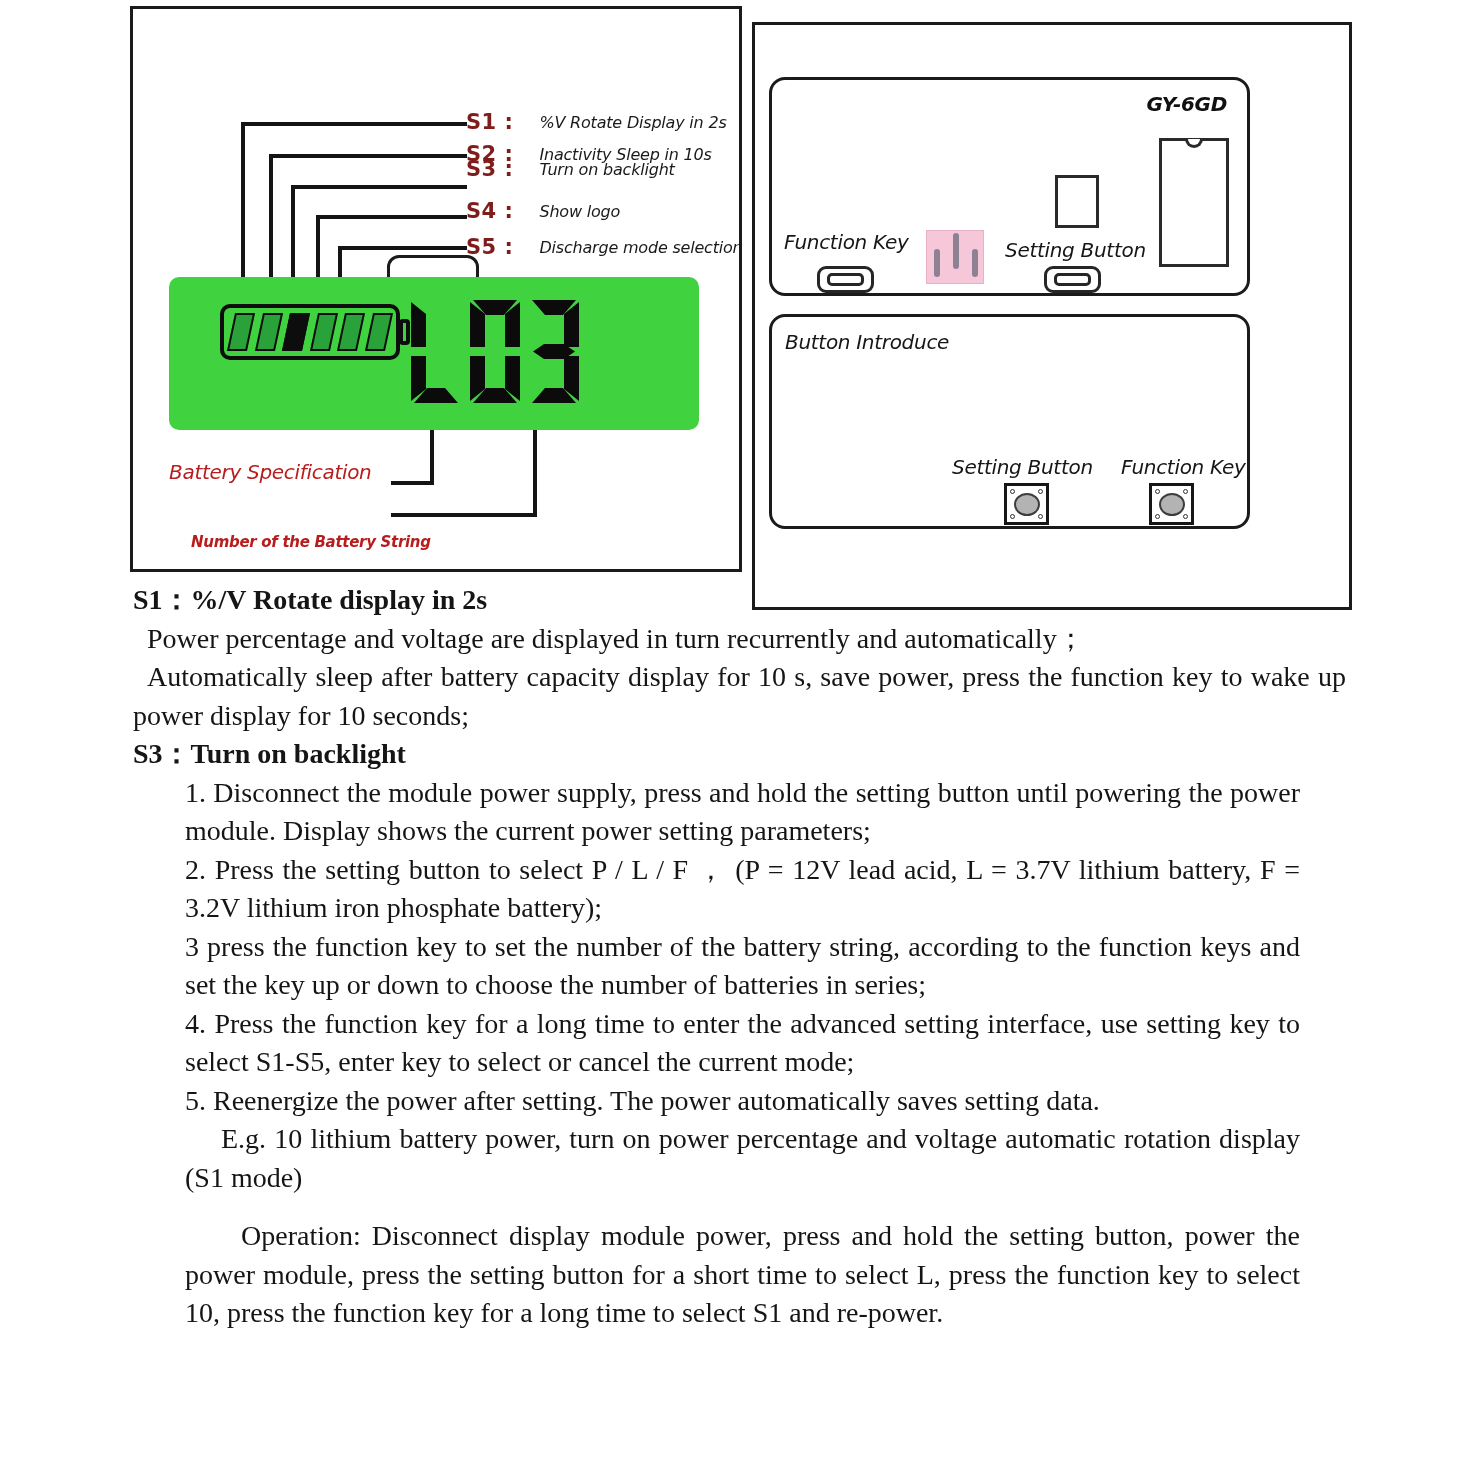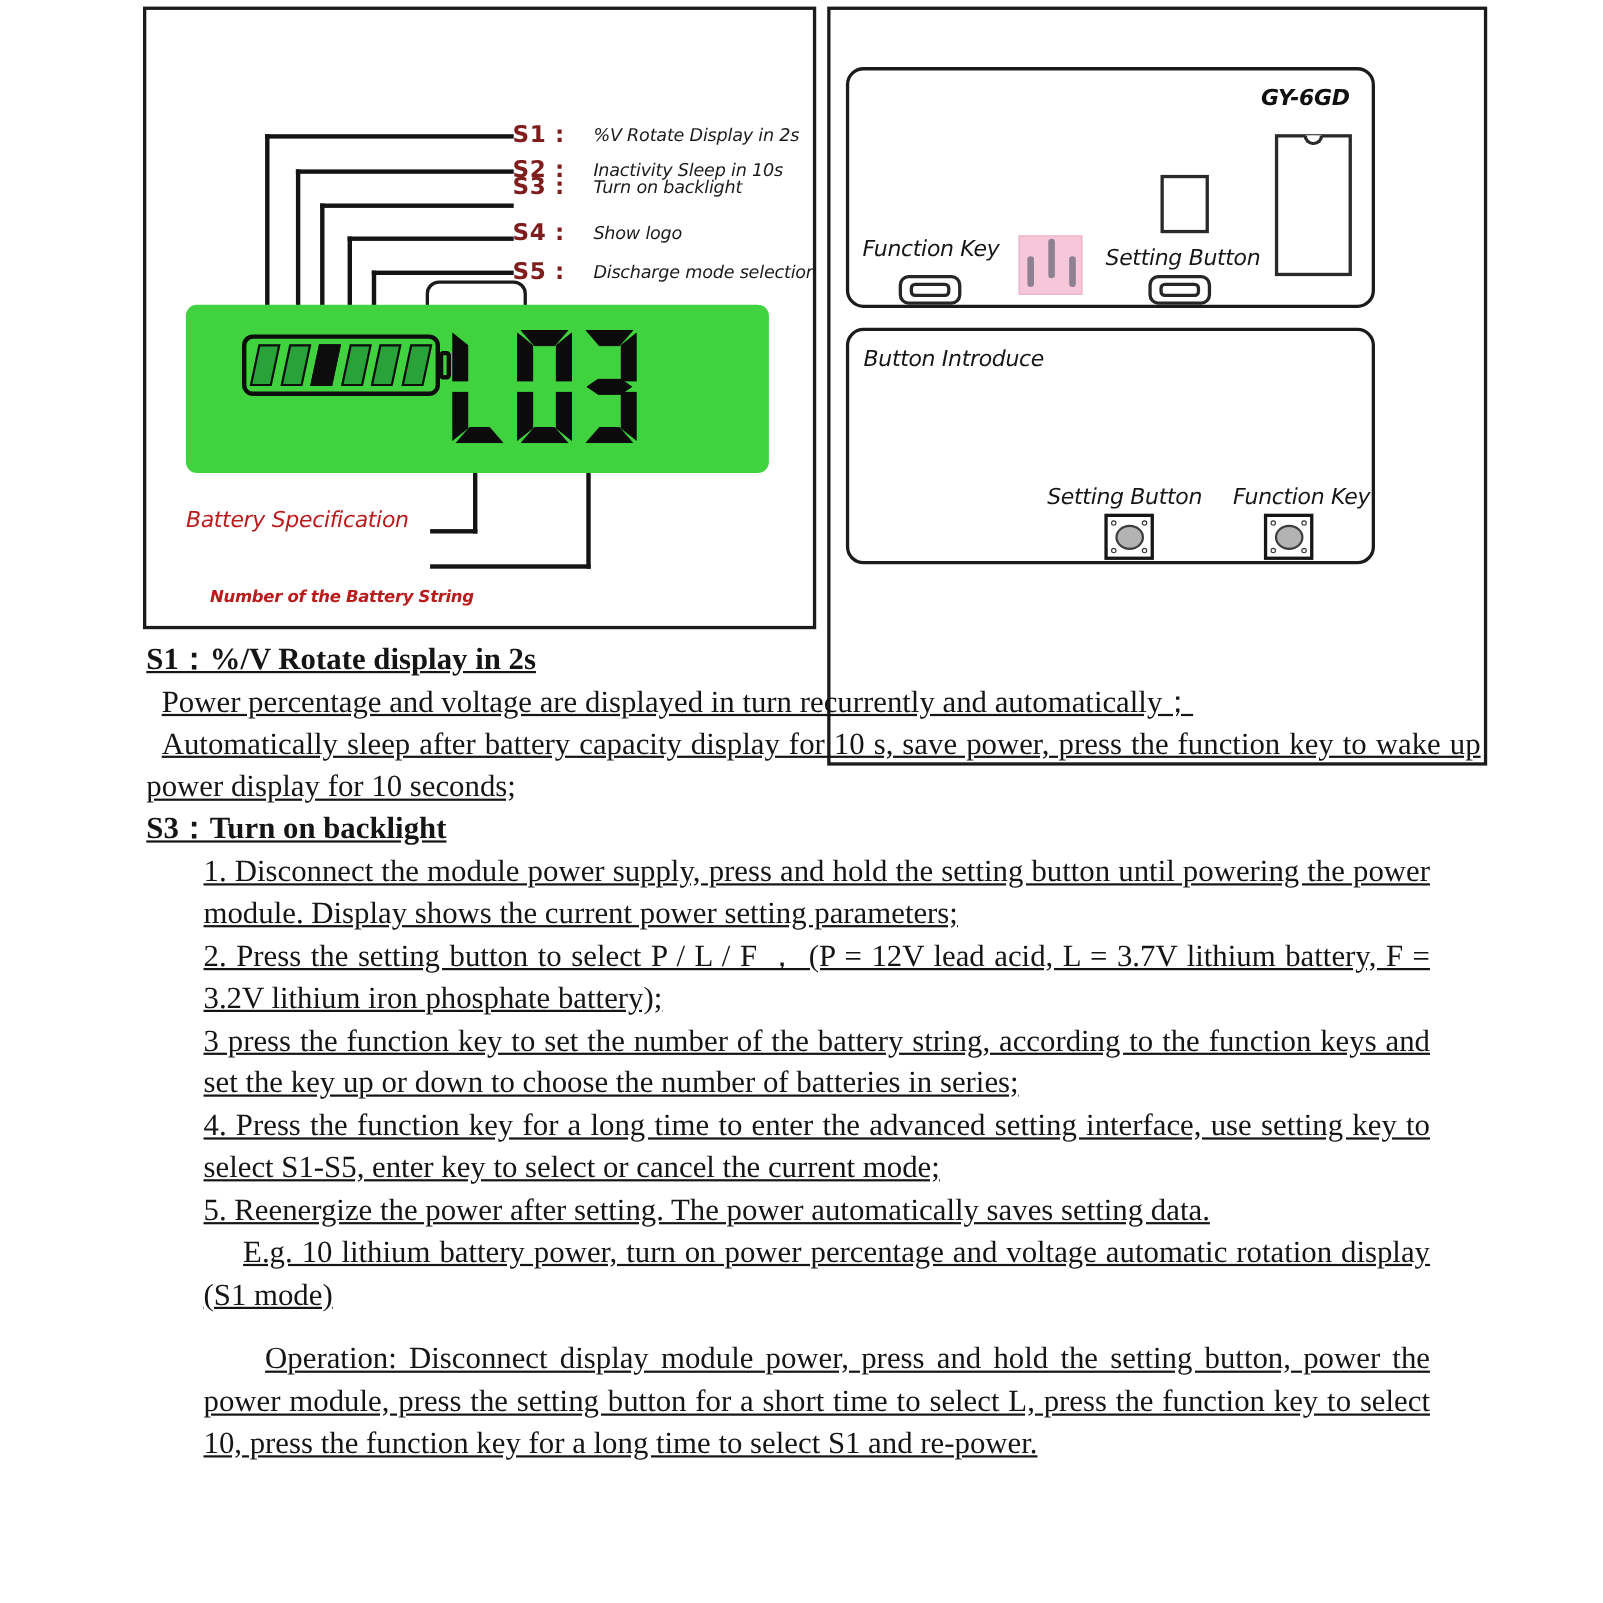--- a/index.html
+++ b/index.html
@@ -1,21 +1,21 @@
 <!DOCTYPE html>
 <html><head>
 <meta charset="utf-8">
 <style>
   html,body{margin:0;padding:0;background:#ffffff;}
   .page{position:relative;width:1457px;height:1457px;background:#fff;overflow:hidden;
         font-family:"DejaVu Sans", sans-serif;color:#111;}
   
   .panel{position:absolute;border:3px solid #1b1b1b;background:#fff;box-sizing:border-box;}
   .panel-left{left:130px;top:6px;width:612px;height:566px;}
-  .panel-right{left:752px;top:6px;width:600px;height:690px;}
+  .panel-right{left:752px;top:22px;width:600px;height:588px;}
   
   .line{position:absolute;background:#141414;}
   
   .callout-row{position:absolute;left:333px;display:flex;align-items:center;white-space:nowrap;}
   .callout-id{font-weight:bold;font-size:21px;letter-spacing:0.5px;color:#7f1d1d;}
   .callout-desc{font-style:italic;font-size:16px;letter-spacing:-0.2px;margin-left:26px;color:#1a1a1a;}
   
   .lcd{position:absolute;left:36px;top:268px;width:530px;height:153px;border-radius:10px;z-index:2;}
   .component-outline{position:absolute;left:254px;top:246px;width:86px;height:44px;border:3px solid #1b1b1b;
         border-radius:12px;background:#fff;z-index:1;}
@@ -58,21 +58,21 @@
   .smd-btn{position:absolute;width:57px;height:27px;border:3px solid #262626;border-radius:9px;box-sizing:border-box;
         display:flex;align-items:center;justify-content:center;}
   .smd-btn-inner{width:37px;height:13px;border:3px solid #262626;border-radius:5px;box-sizing:border-box;}
   .tact{position:absolute;width:45px;height:42px;border:3px solid #161616;box-sizing:border-box;background:#fff;}
   .tact-dot{position:absolute;width:5px;height:5px;border:1.5px solid #333;border-radius:50%;box-sizing:border-box;background:#fff;}
   .tact-plunger{position:absolute;left:50%;top:50%;width:26px;height:23px;margin:-11.5px 0 0 -13px;
         background:#b3b3b3;border:2px solid #3d3d3d;border-radius:50%;box-sizing:border-box;}
   
   .doc{position:absolute;left:133px;top:581px;width:1213px;font-family:"Liberation Serif", serif;
         font-size:28px;line-height:38.5px;color:#151515;}
-  .blk{margin:0;text-decoration:underline;}
+  .blk{margin:0;}
   .h{font-weight:bold;font-size:28px;}
   .p{text-indent:14px;text-align:justify;}
   .proc-title{font-weight:bold;margin-left:52px;}
   .step{margin-left:52px;width:1115px;text-align:justify;}
   .eg{text-indent:36px;}
   .op{text-indent:56px;margin-top:20px;}
 </style>
 </head>
 <body>
 

